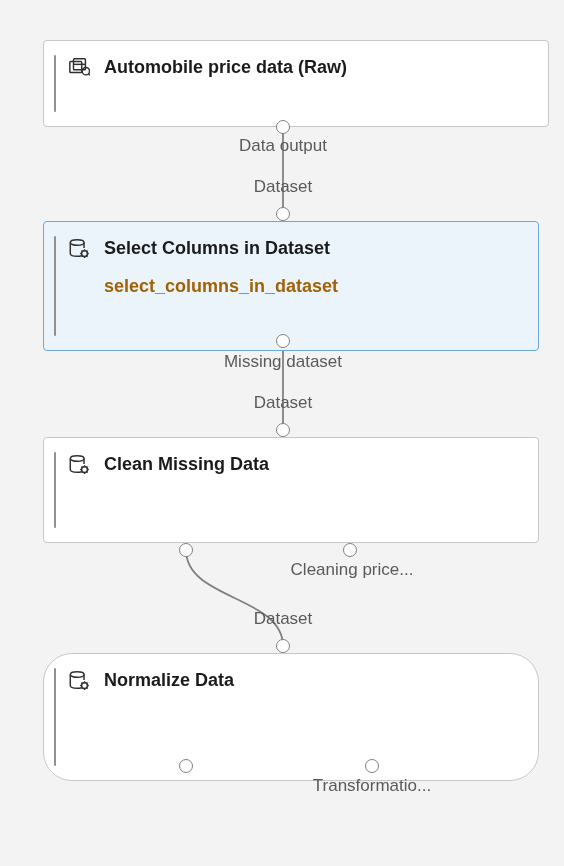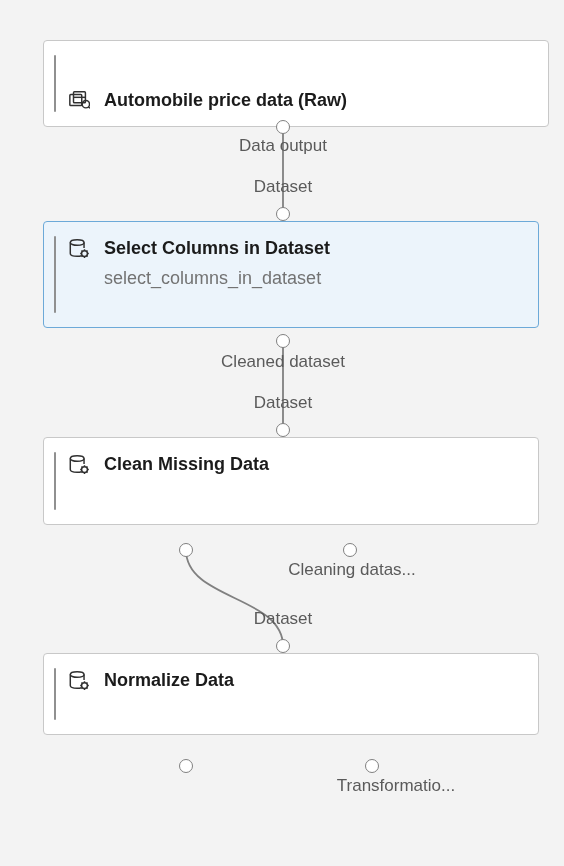--- a/index.html
+++ b/index.html
@@ -50,23 +50,23 @@
     flex-direction: column;
     line-height: 1.35;
   }
   .node .title {
     font-size: 18px;
     font-weight: 600;
     color: #1b1b1b;
   }
   .node .subtitle {
     font-size: 18px;
-    font-weight: 400;
-    color: #737373;
-    margin-top: 6px;
+    font-weight: 700;
+    color: #a16207;
+    margin-top: 14px;
   }
   .port {
     position: absolute;
     width: 14px;
     height: 14px;
     background: #ffffff;
     border: 1.5px solid #808080;
     border-radius: 50%;
     transform: translate(-50%, -50%);
   }
@@ -99,94 +99,94 @@
 
   <svg class="edges">
 
     <path d="M 283 127 L 283 214"></path>
 
     <path d="M 283 341 L 283 430"></path>
 
     <path d="M 186 550 C 186 600, 283 596, 283 646"></path>
   </svg>
 
-  <div class="node" style="left:43px; top:40px; right:15px; height:87px;align-items:flex-end;">
+  <div class="node" style="left:43px; top:40px; right:15px; height:87px;">
     <div class="accent"></div>
     <span class="icon">
       <svg viewBox="0 0 24 24" stroke="currentColor" stroke-width="1.6" fill="none">
         <rect x="2" y="5" width="13" height="12" rx="1"></rect>
         <rect x="6" y="2" width="13" height="12" rx="1"></rect>
         <line x1="6" y1="8" x2="19" y2="8"></line>
         <circle cx="19.5" cy="15.5" r="4"></circle>
         <line x1="22.2" y1="18.2" x2="24" y2="20"></line>
       </svg>
     </span>
     <div class="labels">
       <span class="title">Automobile price data (Raw)</span>
     </div>
   </div>
   <div class="port" style="left:283px; top:127px;"></div>
   <span class="edge-label" style="left:283px; top:136px;">Data output</span>
   <span class="edge-label" style="left:283px; top:177px;">Dataset</span>
   <div class="port" style="left:283px; top:214px;"></div>
 
-  <div class="node selected" style="left:43px; top:221px; right:25px; height:107px;">
+  <div class="node selected" style="left:43px; top:221px; right:25px; height:130px;">
     <div class="accent"></div>
     <span class="icon">
       <svg viewBox="0 0 24 24" stroke="currentColor" stroke-width="1.6" fill="none">
         <ellipse cx="10" cy="5" rx="7.5" ry="3"></ellipse>
         <path d="M 2.5 5 L 2.5 17 C 2.5 18.7 5.9 20 10 20 C 11.8 20 13.4 19.8 14.7 19.4"></path>
         <path d="M 17.5 5 L 17.5 11"></path>
         <circle cx="18" cy="17" r="3.2"></circle>
         <path d="M 18 12.3 l 0 1.5 M 18 20.2 l 0 1.5 M 13.3 17 l 1.5 0 M 21.2 17 l 1.5 0 M 14.7 13.7 l 1.1 1.1 M 20.2 19.2 l 1.1 1.1 M 20.2 14.8 l 1.1 -1.1 M 14.7 20.3 l 1.1 -1.1"></path>
       </svg>
     </span>
     <div class="labels">
       <span class="title">Select Columns in Dataset</span>
       <span class="subtitle">select_columns_in_dataset</span>
     </div>
   </div>
   <div class="port" style="left:283px; top:341px;"></div>
-  <span class="edge-label" style="left:283px; top:352px;">Cleaned dataset</span>
+  <span class="edge-label" style="left:283px; top:352px;">Missing dataset</span>
   <span class="edge-label" style="left:283px; top:393px;">Dataset</span>
   <div class="port" style="left:283px; top:430px;"></div>
 
-  <div class="node" style="left:43px; top:437px; right:25px; height:88px;">
+  <div class="node" style="left:43px; top:437px; right:25px; height:106px;">
     <div class="accent"></div>
     <span class="icon">
       <svg viewBox="0 0 24 24" stroke="currentColor" stroke-width="1.6" fill="none">
         <ellipse cx="10" cy="5" rx="7.5" ry="3"></ellipse>
         <path d="M 2.5 5 L 2.5 17 C 2.5 18.7 5.9 20 10 20 C 11.8 20 13.4 19.8 14.7 19.4"></path>
         <path d="M 17.5 5 L 17.5 11"></path>
         <circle cx="18" cy="17" r="3.2"></circle>
         <path d="M 18 12.3 l 0 1.5 M 18 20.2 l 0 1.5 M 13.3 17 l 1.5 0 M 21.2 17 l 1.5 0 M 14.7 13.7 l 1.1 1.1 M 20.2 19.2 l 1.1 1.1 M 20.2 14.8 l 1.1 -1.1 M 14.7 20.3 l 1.1 -1.1"></path>
       </svg>
     </span>
     <div class="labels">
       <span class="title">Clean Missing Data</span>
     </div>
   </div>
   <div class="port" style="left:186px; top:550px;"></div>
   <div class="port" style="left:350px; top:550px;"></div>
-  <span class="port-label" style="left:352px; top:560px;">Cleaning datas...</span>
+  <span class="port-label" style="left:352px; top:560px;">Cleaning price...</span>
   <span class="edge-label" style="left:283px; top:609px;">Dataset</span>
   <div class="port" style="left:283px; top:646px;"></div>
 
-  <div class="node" style="left:43px; top:653px; right:25px; height:82px;">
+  <div class="node" style="left:43px; top:653px; right:25px; height:128px;border-radius:29px;">
     <div class="accent"></div>
     <span class="icon">
       <svg viewBox="0 0 24 24" stroke="currentColor" stroke-width="1.6" fill="none">
         <ellipse cx="10" cy="5" rx="7.5" ry="3"></ellipse>
         <path d="M 2.5 5 L 2.5 17 C 2.5 18.7 5.9 20 10 20 C 11.8 20 13.4 19.8 14.7 19.4"></path>
         <path d="M 17.5 5 L 17.5 11"></path>
         <circle cx="18" cy="17" r="3.2"></circle>
         <path d="M 18 12.3 l 0 1.5 M 18 20.2 l 0 1.5 M 13.3 17 l 1.5 0 M 21.2 17 l 1.5 0 M 14.7 13.7 l 1.1 1.1 M 20.2 19.2 l 1.1 1.1 M 20.2 14.8 l 1.1 -1.1 M 14.7 20.3 l 1.1 -1.1"></path>
       </svg>
     </span>
     <div class="labels">
       <span class="title">Normalize Data</span>
     </div>
   </div>
   <div class="port" style="left:186px; top:766px;"></div>
   <div class="port" style="left:372px; top:766px;"></div>
-  <span class="port-label" style="left:372px; top:776px;margin-left:24px;">Transformatio...</span>
+  <span class="port-label" style="left:372px; top:776px;">Transformatio...</span>
 
 </div>
 
 </body></html>

